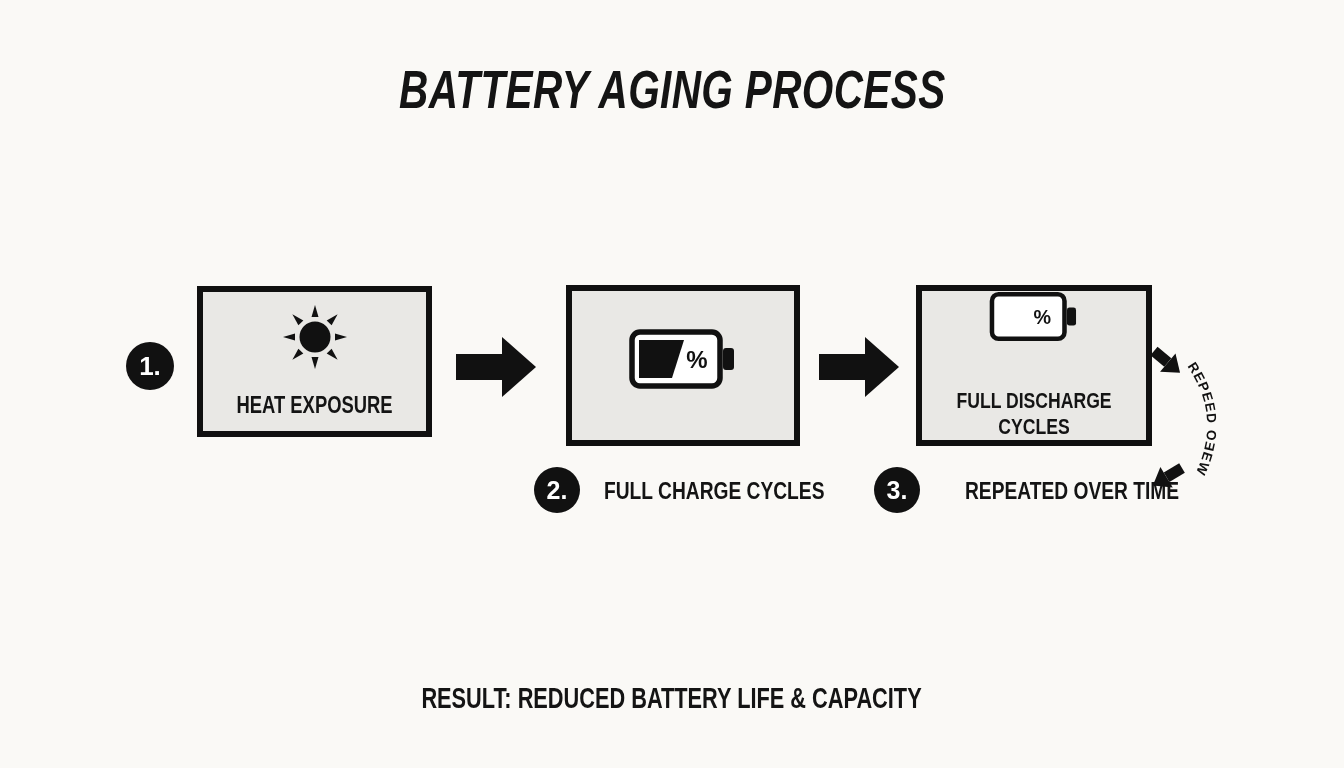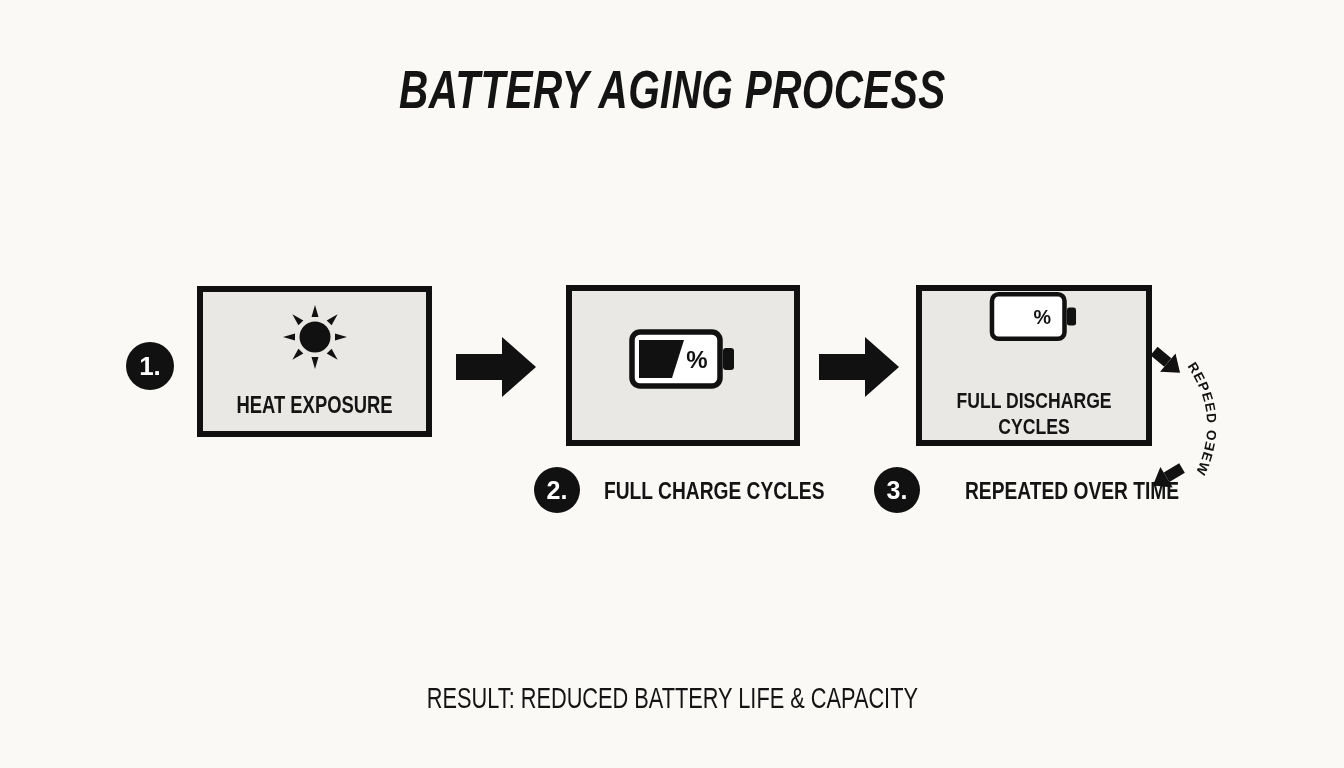--- a/index.html
+++ b/index.html
@@ -23,21 +23,21 @@
 
   .num-circle{
     width:48px;height:48px;border-radius:50%;background:#111;color:#fff;
     display:flex;align-items:center;justify-content:center;
     font-size:26px;font-weight:700;
   }
   .num-circle.small{width:46px;height:46px;font-size:25px;}
 
   .caption{font-size:24px;font-weight:700;}
 
-  .result{top:682px;left:0;width:100%;text-align:center;font-size:29px;font-weight:400;}
+  .result{top:682px;left:0;width:100%;text-align:center;font-size:29px;font-weight:700;}
 
   svg{display:block;}
 </style>
 </head>
 <body>
 
 <div class="abs title">
   <span class="cond-title">BATTERY AGING PROCESS</span>
 </div>
 

